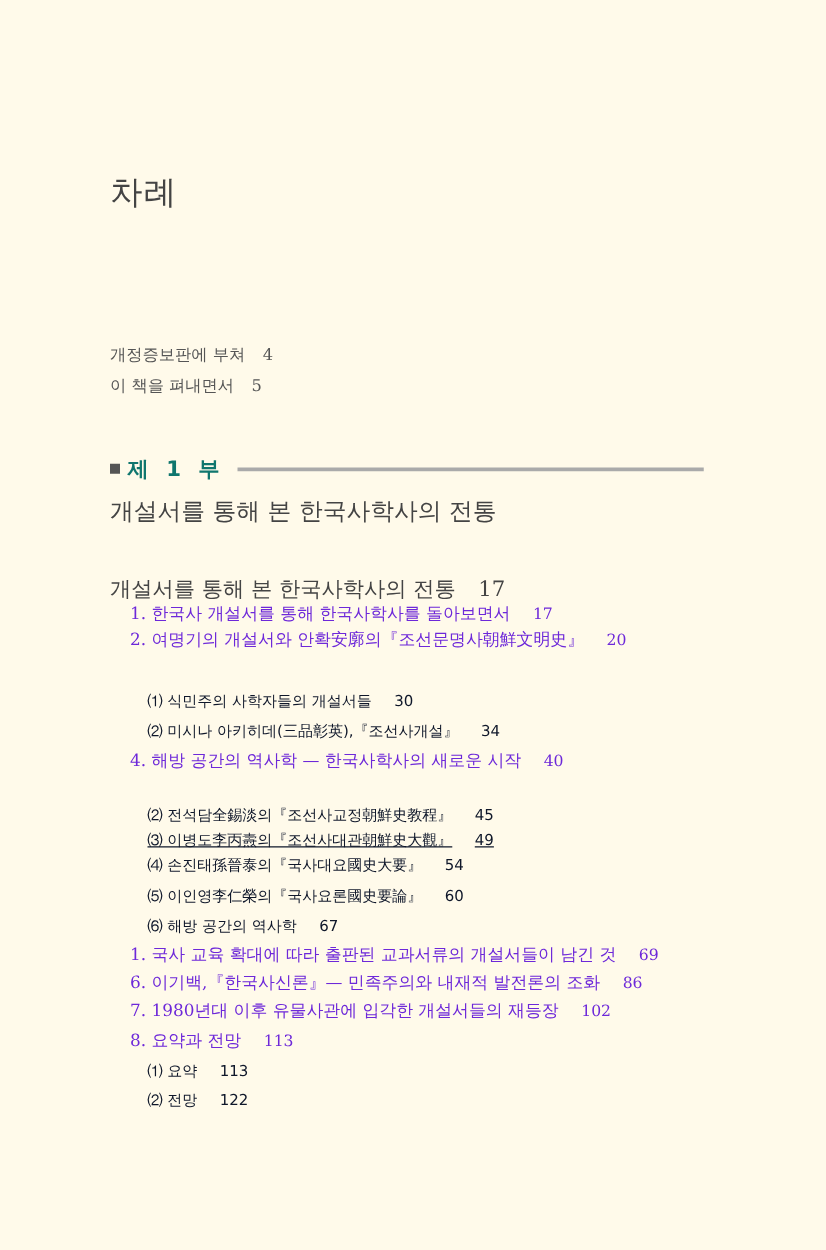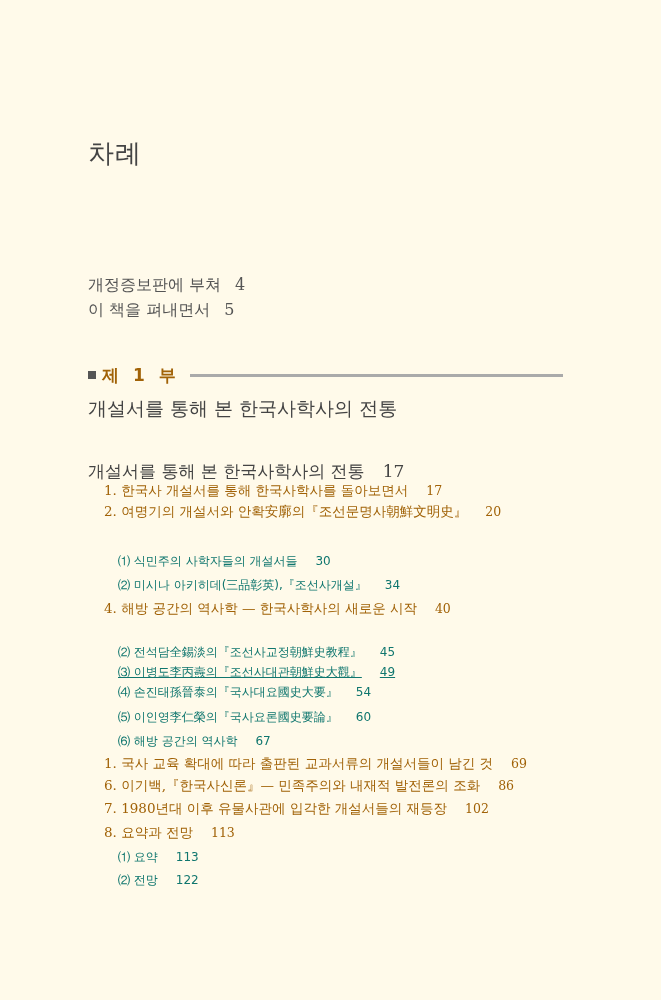--- a/index.html
+++ b/index.html
@@ -9,34 +9,34 @@
     font-family:"DejaVu Serif", serif;
     color:#3a3a3a;
     position:relative;
   }
   .page { position:absolute; left:0; top:0; width:661px; height:1000px; }
   .title {
     position:absolute; left:88px; top:136px;
     font-family:"DejaVu Sans", sans-serif;
     font-size:26px; font-weight:normal; color:#444; letter-spacing:1px;
   }
-  .pre { position:absolute; left:88px; font-family:"DejaVu Sans", sans-serif; font-size:16px; color:#555; }
+  .pre { position:absolute; left:88px; font-family:"DejaVu Sans", sans-serif; font-size:13px; color:#555; }
   .pre .num { font-family:"DejaVu Serif", serif; margin-left:14px; }
   .part-head {
     position:absolute; left:88px; top:364px; width:475px; height:22px;
     display:flex; align-items:center;
   }
   .part-head .sq { width:8px; height:8px; background:#555; margin-right:6px; }
-  .part-head .label { font-family:"DejaVu Sans", sans-serif; font-weight:bold; font-size:17px; color:#a16207; letter-spacing:4px; }
+  .part-head .label { font-family:"DejaVu Sans", sans-serif; font-weight:bold; font-size:17px; color:#0f766e; letter-spacing:4px; }
   .part-head .rule { flex:1; height:3px; background:#aaa; margin-left:10px; }
   .part-title { position:absolute; left:88px; top:396px; font-size:19px; color:#444; }
   .row { position:absolute; white-space:nowrap; }
   .chap { left:88px; font-size:17px; color:#444; }
-  .sec { left:104px; font-size:13.5px; color:#a16207; }
-  .sub { left:118px; font-family:"DejaVu Sans", sans-serif; font-size:12px; color:#0f766e; }
+  .sec { left:104px; font-size:13.5px; color:#6d28d9; }
+  .sub { left:118px; font-family:"DejaVu Sans", sans-serif; font-size:12px; color:#0f172a; }
   .pg { margin-left:18px; }
   .sec .pg { font-family:"DejaVu Serif", serif; font-size:12.5px; }
   .sub .pg { font-family:"DejaVu Sans", sans-serif; }
 </style>
 </head>
 <body>
 
 <div class="page">
   <div class="title">차례</div>
 

